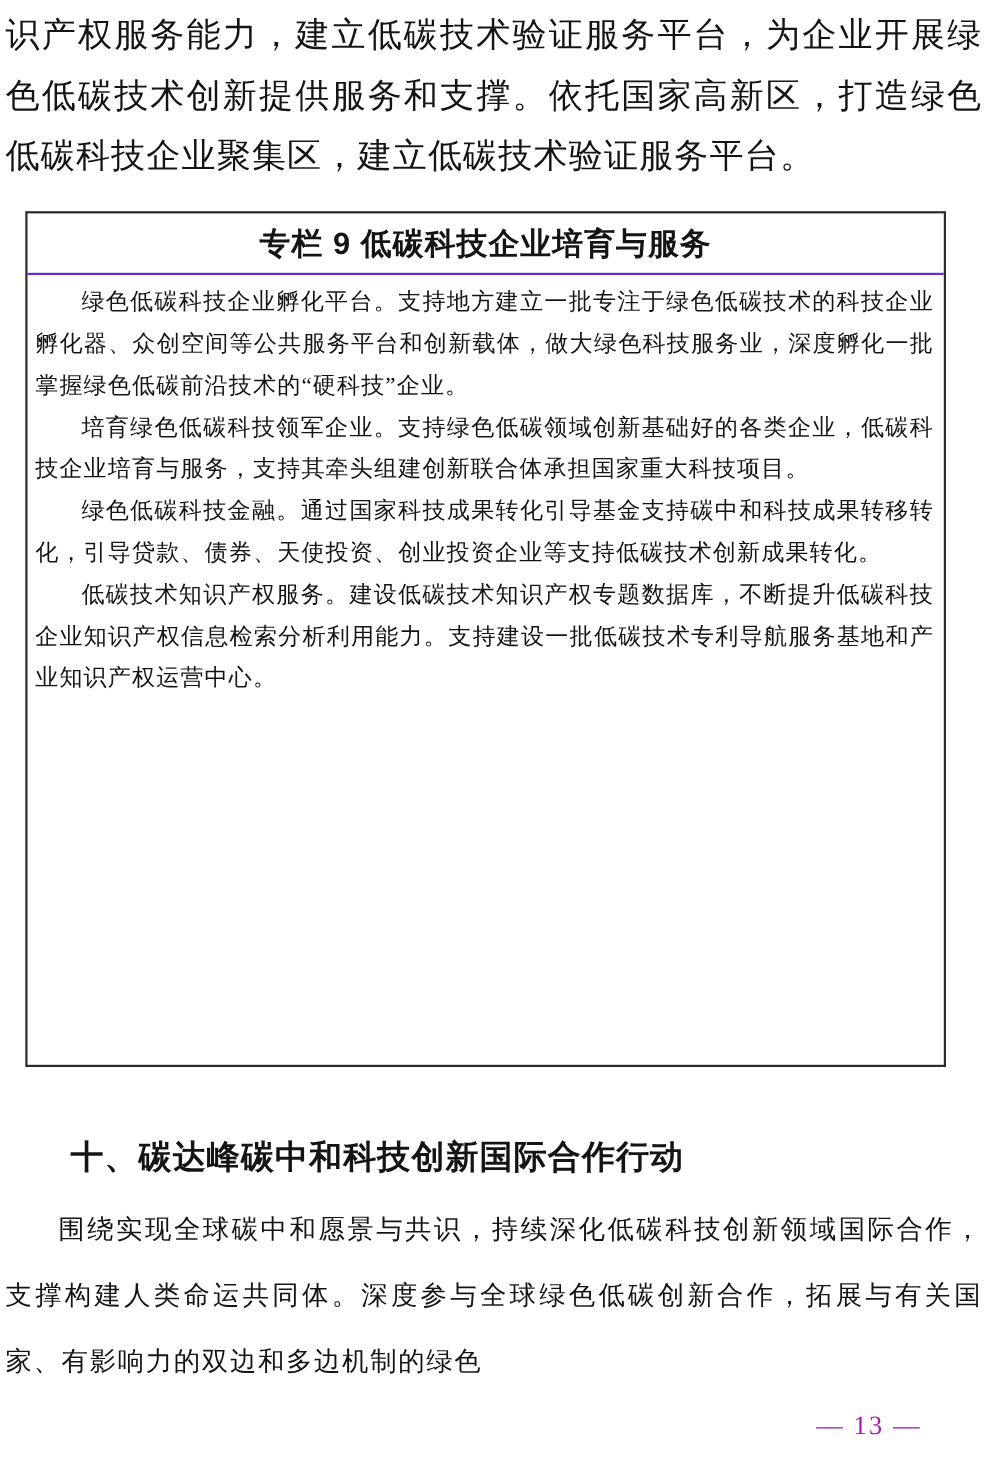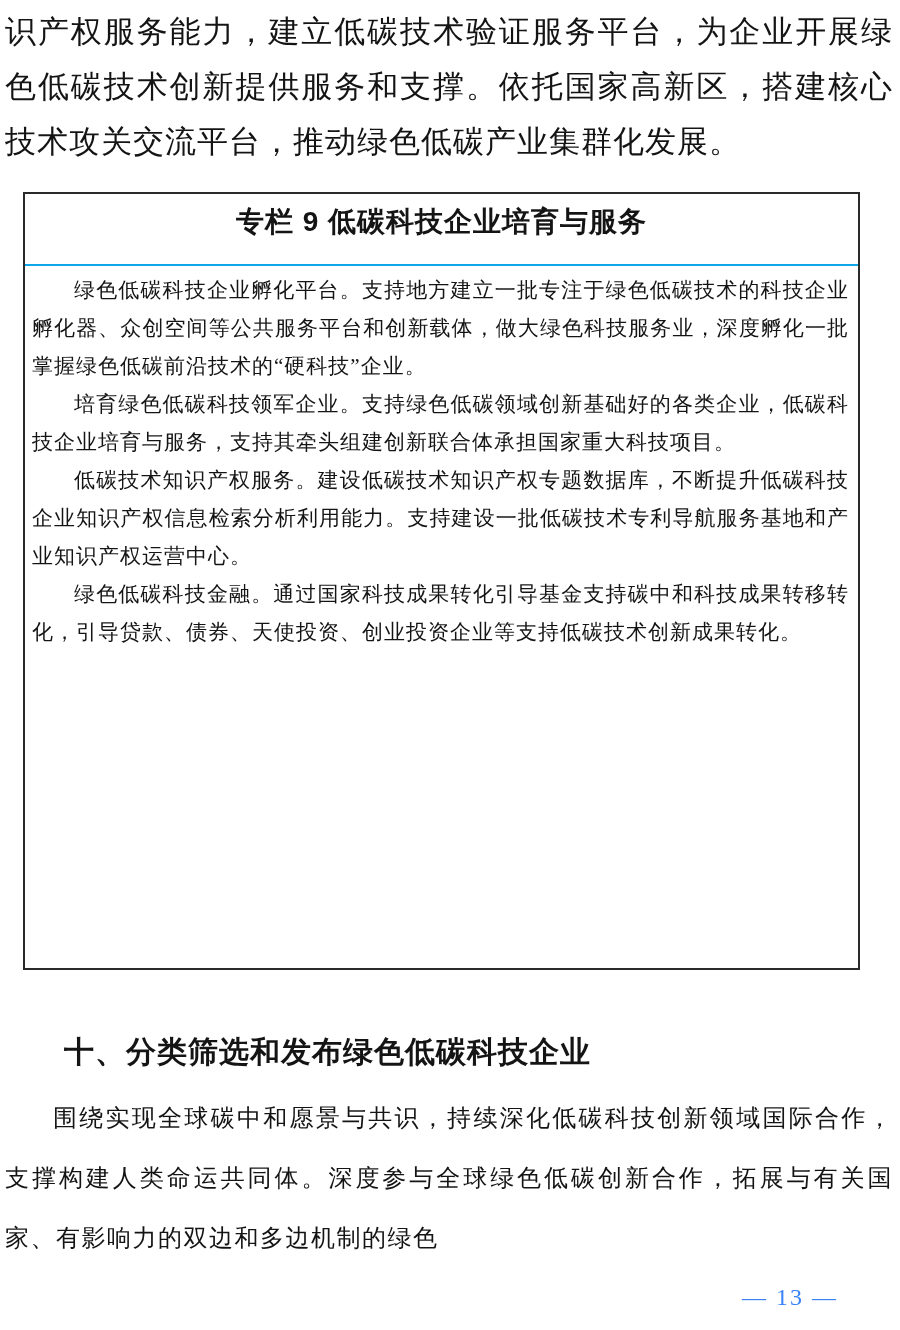--- a/index.html
+++ b/index.html
@@ -26,27 +26,27 @@
   .column-box {
     position: absolute;
     top: 192px;
     left: 23px;
     width: 837px;
     height: 778px;
     border: 2.5px solid #2a2a2a;
     background: #ffffff;
   }
   .column-box-title {
-    height: 72px;
+    height: 56px;
     line-height: 56px;
     text-align: center;
     font-weight: bold;
     font-size: 28px;
     font-family: "Liberation Sans", sans-serif;
-    border-bottom: 2px solid #0ea5e9;
+    border-bottom: 2px solid #6d28d9;
     letter-spacing: 1px;
   }
   .column-box-body {
     padding: 5px 9px 0 7px;
   }
   .column-box-body p {
     font-size: 21px;
     line-height: 38px;
     text-align: justify;
     text-justify: inter-ideograph;
@@ -74,35 +74,35 @@
     text-indent: 2em;
     letter-spacing: 1.5px;
   }
   .page-number {
     position: absolute;
     top: 1284px;
     right: 62px;
     font-size: 24px;
     font-family: "Liberation Serif", serif;
     letter-spacing: 2px;
-    color: #3b82f6;
+    color: #a21caf;
   }
 </style>
 </head>
 <body>
 
-<p class="intro-paragraph">识产权服务能力，建立低碳技术验证服务平台，为企业开展绿色低碳技术创新提供服务和支撑。依托国家高新区，搭建核心技术攻关交流平台，推动绿色低碳产业集群化发展。</p>
+<p class="intro-paragraph">识产权服务能力，建立低碳技术验证服务平台，为企业开展绿色低碳技术创新提供服务和支撑。依托国家高新区，打造绿色低碳科技企业聚集区，建立低碳技术验证服务平台。</p>
 
 <div class="column-box">
   <div class="column-box-title">专栏 9 低碳科技企业培育与服务</div>
   <div class="column-box-body">
     <p>绿色低碳科技企业孵化平台。支持地方建立一批专注于绿色低碳技术的科技企业孵化器、众创空间等公共服务平台和创新载体，做大绿色科技服务业，深度孵化一批掌握绿色低碳前沿技术的“硬科技”企业。</p>
     <p>培育绿色低碳科技领军企业。支持绿色低碳领域创新基础好的各类企业，低碳科技企业培育与服务，支持其牵头组建创新联合体承担国家重大科技项目。</p>
+    <p>绿色低碳科技金融。通过国家科技成果转化引导基金支持碳中和科技成果转移转化，引导贷款、债券、天使投资、创业投资企业等支持低碳技术创新成果转化。</p>
     <p>低碳技术知识产权服务。建设低碳技术知识产权专题数据库，不断提升低碳科技企业知识产权信息检索分析利用能力。支持建设一批低碳技术专利导航服务基地和产业知识产权运营中心。</p>
-    <p>绿色低碳科技金融。通过国家科技成果转化引导基金支持碳中和科技成果转移转化，引导贷款、债券、天使投资、创业投资企业等支持低碳技术创新成果转化。</p>
   </div>
 </div>
 
-<h2 class="section-heading">十、分类筛选和发布绿色低碳科技企业</h2>
+<h2 class="section-heading">十、碳达峰碳中和科技创新国际合作行动</h2>
 
 <p class="closing-paragraph">围绕实现全球碳中和愿景与共识，持续深化低碳科技创新领域国际合作，支撑构建人类命运共同体。深度参与全球绿色低碳创新合作，拓展与有关国家、有影响力的双边和多边机制的绿色</p>
 
 <div class="page-number">— 13 —</div>
 
 </body></html>

